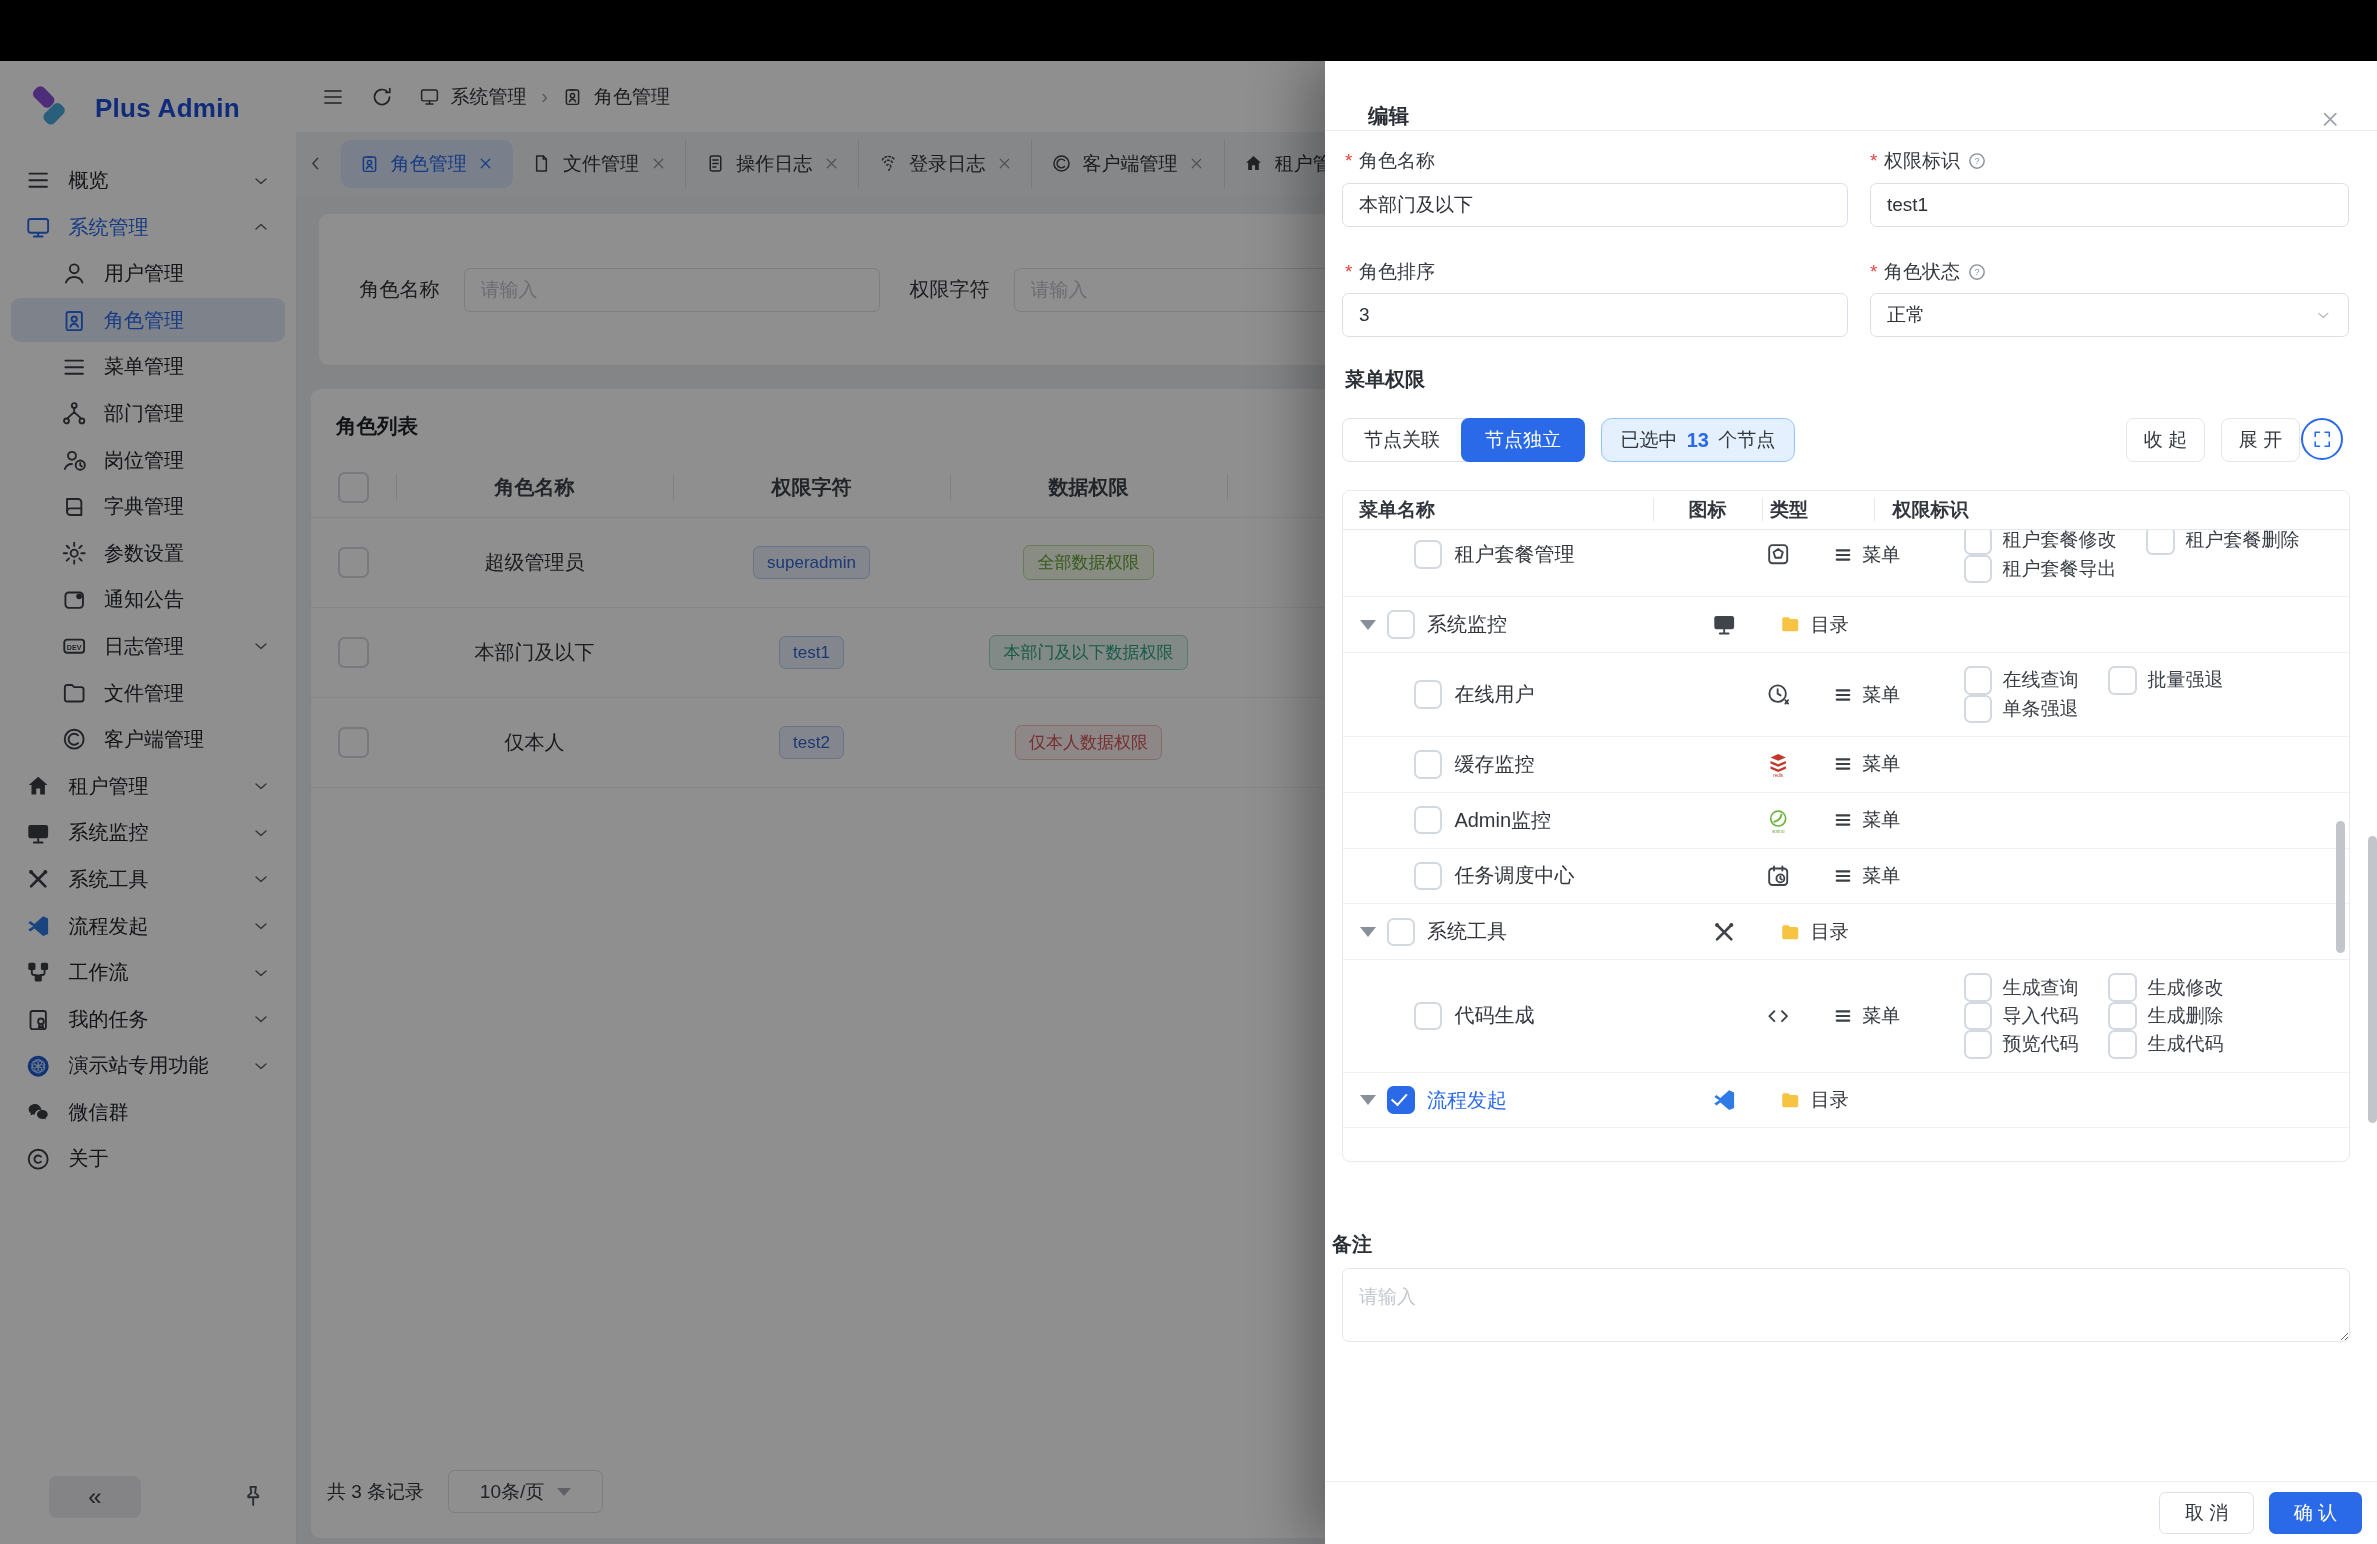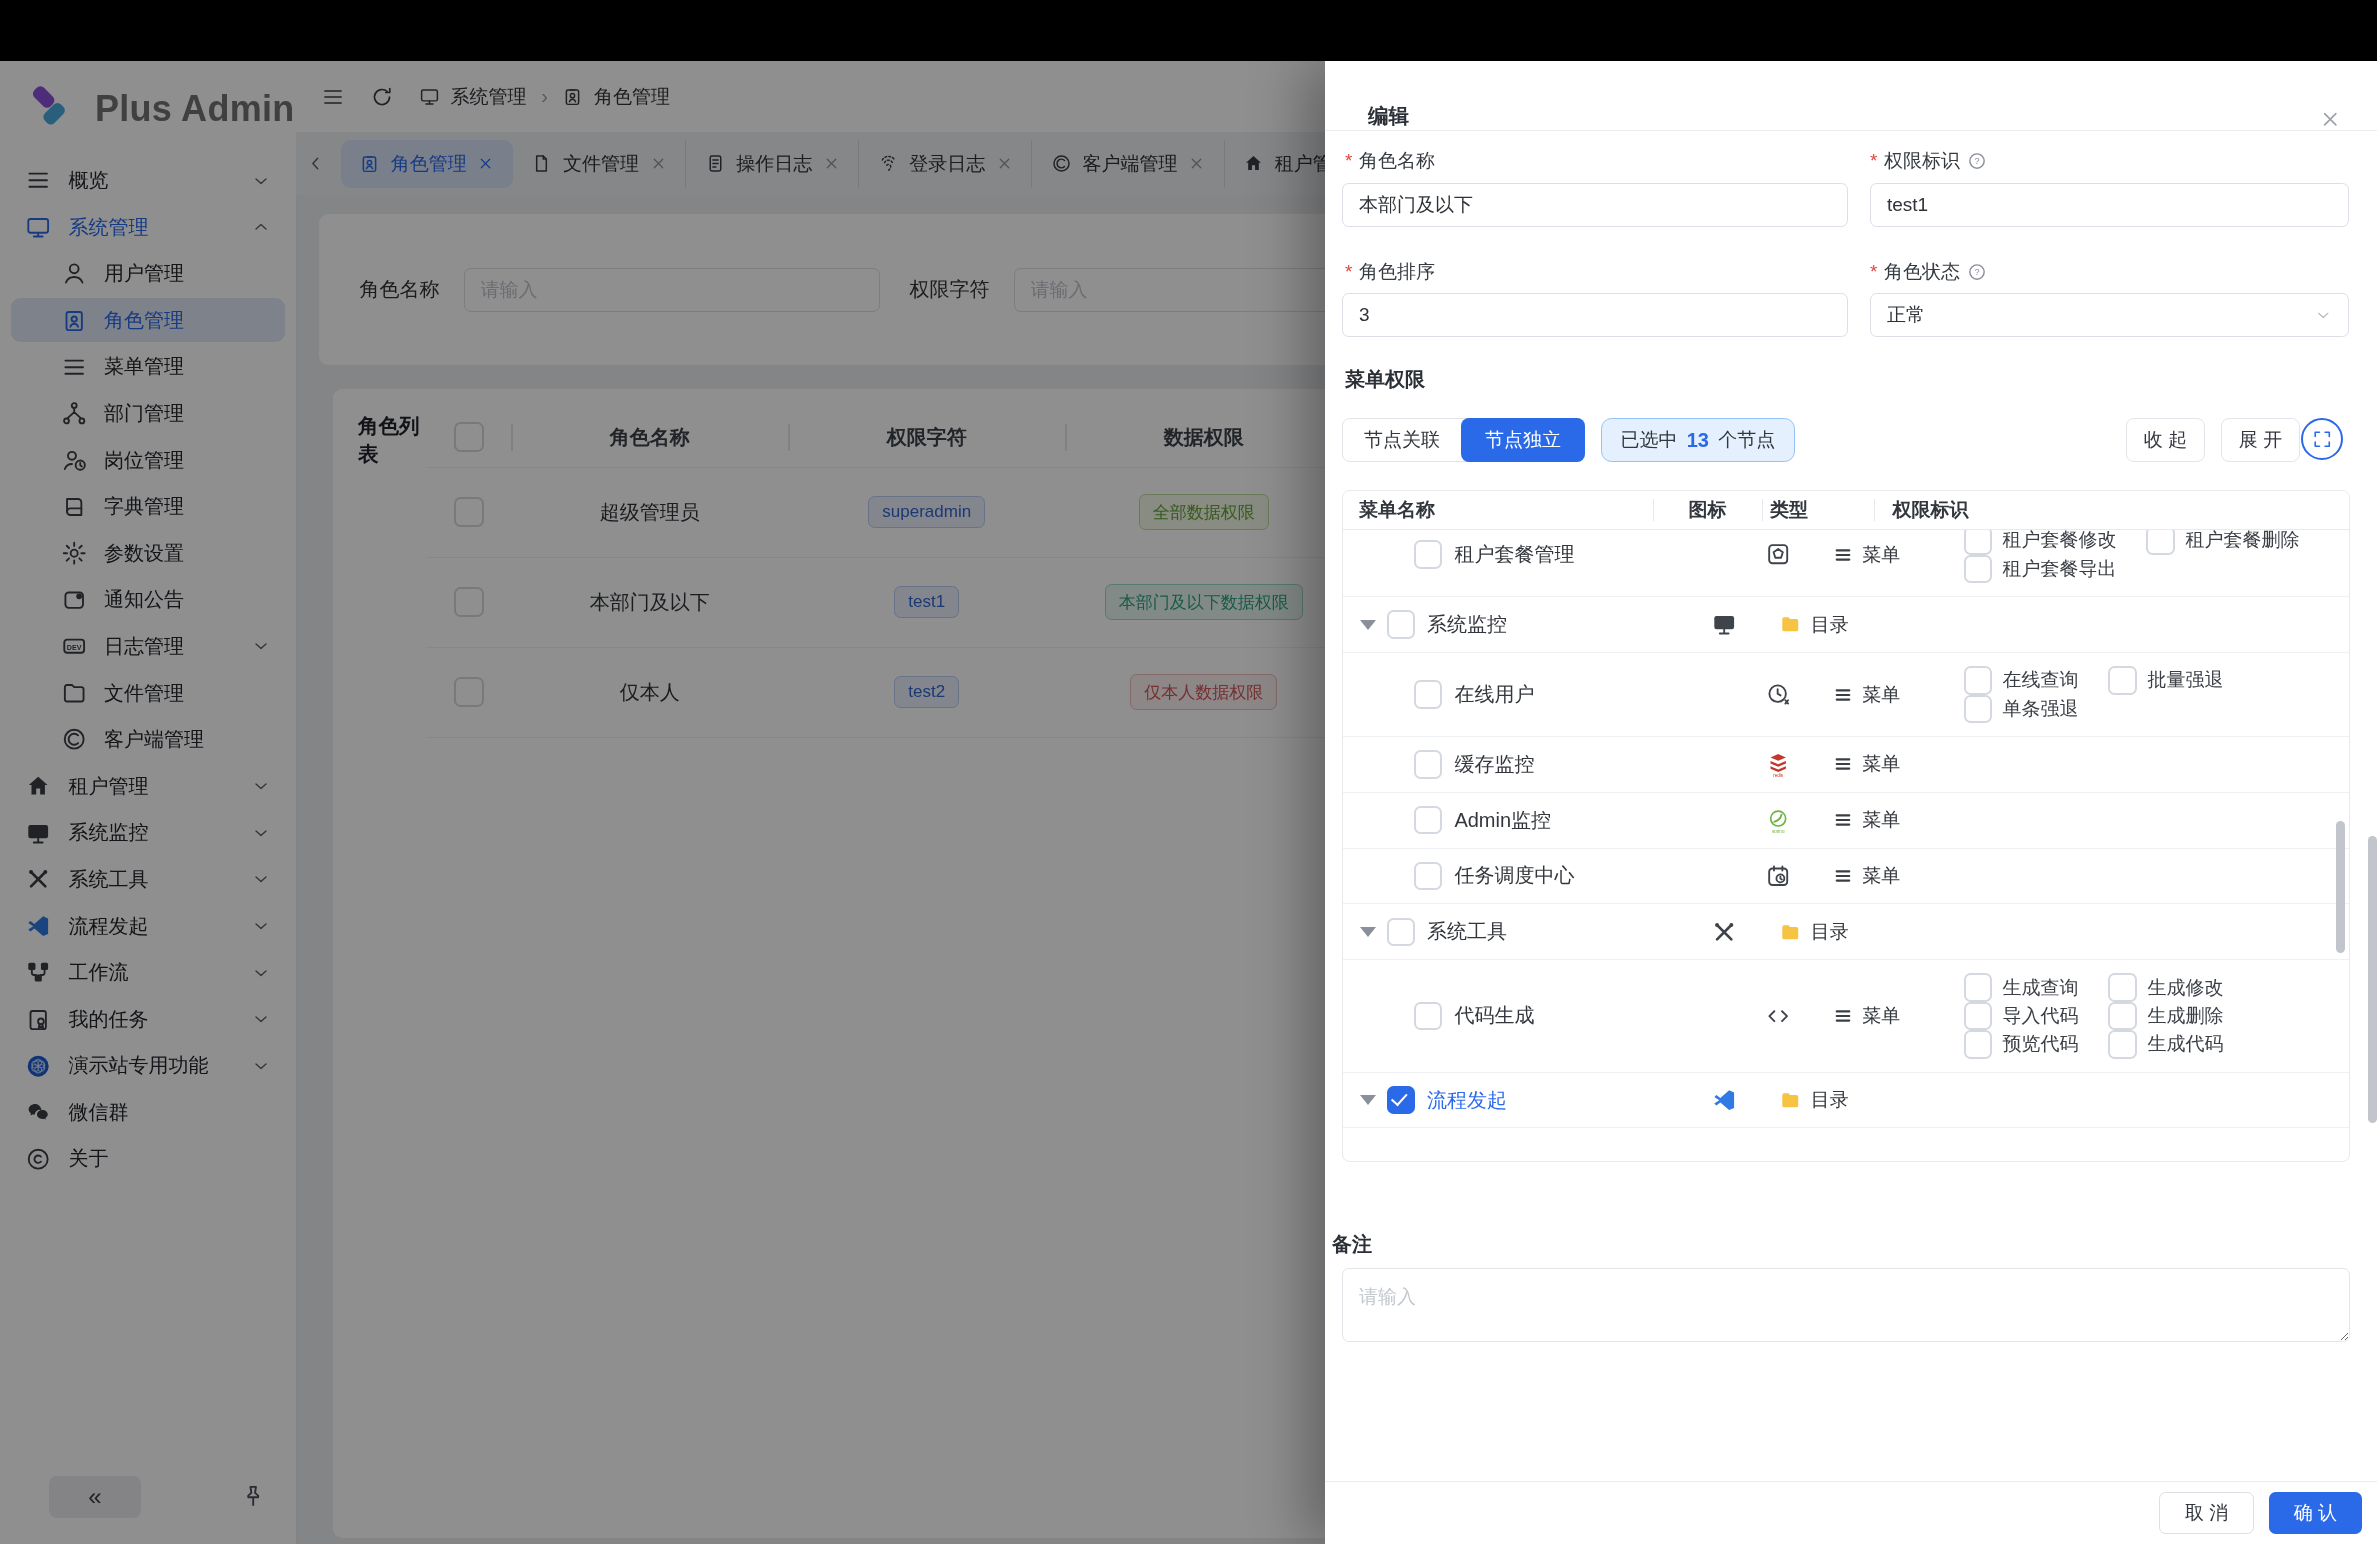--- a/index.html
+++ b/index.html
@@ -7,21 +7,21 @@
     font-family:"Liberation Sans","DejaVu Sans",sans-serif;color:#23262b;}
   .icon{display:inline-flex;align-items:center;justify-content:center;}
   .icon svg{width:100%;height:100%;}
   .topstrip{position:absolute;left:0;top:0;width:2377px;height:61px;background:#000;}
   .app{position:absolute;left:0;top:61px;width:2377px;height:1483px;background:#ecedf1;overflow:hidden;}
 
   
   .sidebar{position:absolute;left:0;top:0;width:296px;height:100%;background:#fff;border-right:1.3px solid #e7e9ed;display:flex;flex-direction:column;}
   .logo-row{display:flex;align-items:center;gap:18.5px;padding:22.5px 0 17px 26.4px;}
   .logo-mark{width:50px;height:50px;}
-  .logo-text{font-size:36px;font-weight:800;color:#737373;letter-spacing:0.3px;}
+  .logo-text{font-size:26px;font-weight:800;color:#1d4ed8;letter-spacing:0.3px;}
   .nav{flex:1;padding:8px 10.6px 0 10.6px;display:flex;flex-direction:column;gap:2.6px;overflow:hidden;}
   .side-item{display:flex;align-items:center;height:44px;border-radius:9.2px;padding:0 14.5px;font-size:20px;color:#23262b;flex:none;}
   .side-item .s-icon{width:26.4px;height:26.4px;margin-right:17px;color:#3a3e45;}
   .side-item.lvl2{padding-left:50px;}
   .side-item .s-label{flex:1;white-space:nowrap;}
   .side-item .s-chev{width:20px;height:20px;color:#5c636e;}
   .side-item.blue{color:#2a6ae9;} .side-item.blue .s-icon{color:#2a6ae9;}
   .side-item.selected{background:#e1e9f8;color:#2a6ae9;}
   .side-item.selected .s-icon{color:#2a6ae9;}
   .side-bottom{display:flex;align-items:center;justify-content:space-between;padding:0 30px 26.4px 49px;}
@@ -44,21 +44,21 @@
   .tab.active .tab-icon,.tab.active .tab-x{color:#2a6ae9;}
   .tab:not(.active)+.tab:not(.active){border-left:1.3px solid #d7d9de;}
 
   .search-card{position:absolute;left:22.5px;top:153px;width:1255px;height:151px;background:#fff;border-radius:9.2px;display:flex;align-items:center;padding-left:41px;}
   .f-lab{font-size:20px;color:#2f3338;white-space:nowrap;}
   .s-input{width:382px;height:42px;border:1.3px solid #dcdfe6;border-radius:6.6px;margin-left:24px;font-size:19px;color:#2f3338;padding:0 16px;background:#fff;outline:none;font-family:inherit;}
   .s-input::placeholder{color:#bfc3cc;}
   .s-input.second{width:428px;}
   .lab2{margin-left:30px;}
 
-  .list-card{position:absolute;left:37px;top:328px;width:1255px;height:1149px;background:#fff;border-radius:9.2px;display:flex;flex-direction:row;}
+  .list-card{position:absolute;left:15px;top:328px;width:1255px;height:1149px;background:#fff;border-radius:9.2px;display:flex;flex-direction:column;}
   .lc-title{font-size:20.5px;font-weight:700;color:#1f2329;padding:22.5px 0 0 25px;}
   .tbl{margin-top:18.5px;}
   .tr{display:flex;align-items:center;min-height:89px;border-bottom:1.3px solid #eef0f3;font-size:20px;color:#2f3338;}
   .tr.th{min-height:59px;font-weight:700;color:#3c4148;}
   .c-cb{width:85px;display:flex;justify-content:center;}
   .c-name,.c-perm,.c-scope{width:277px;display:flex;justify-content:center;align-items:center;}
   .c-extra{flex:1;align-self:stretch;}
   .th>div{position:relative;align-self:stretch;align-items:center;}
   .th>div:not(:first-child)::before{content:"";position:absolute;left:0;top:16px;bottom:16px;width:1.3px;background:#e4e6ea;}
   .cb{position:relative;width:26.4px;height:26.4px;border:2px solid #d4d8df;border-radius:6.6px;background:#fff;flex:none;}

